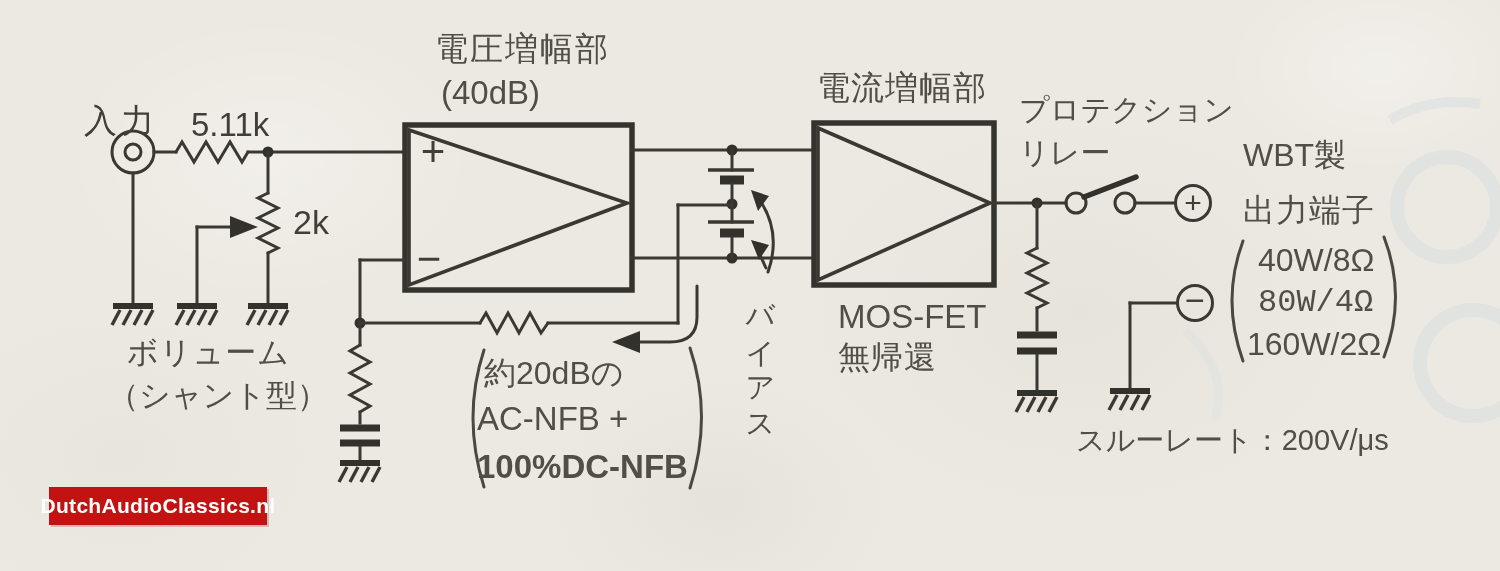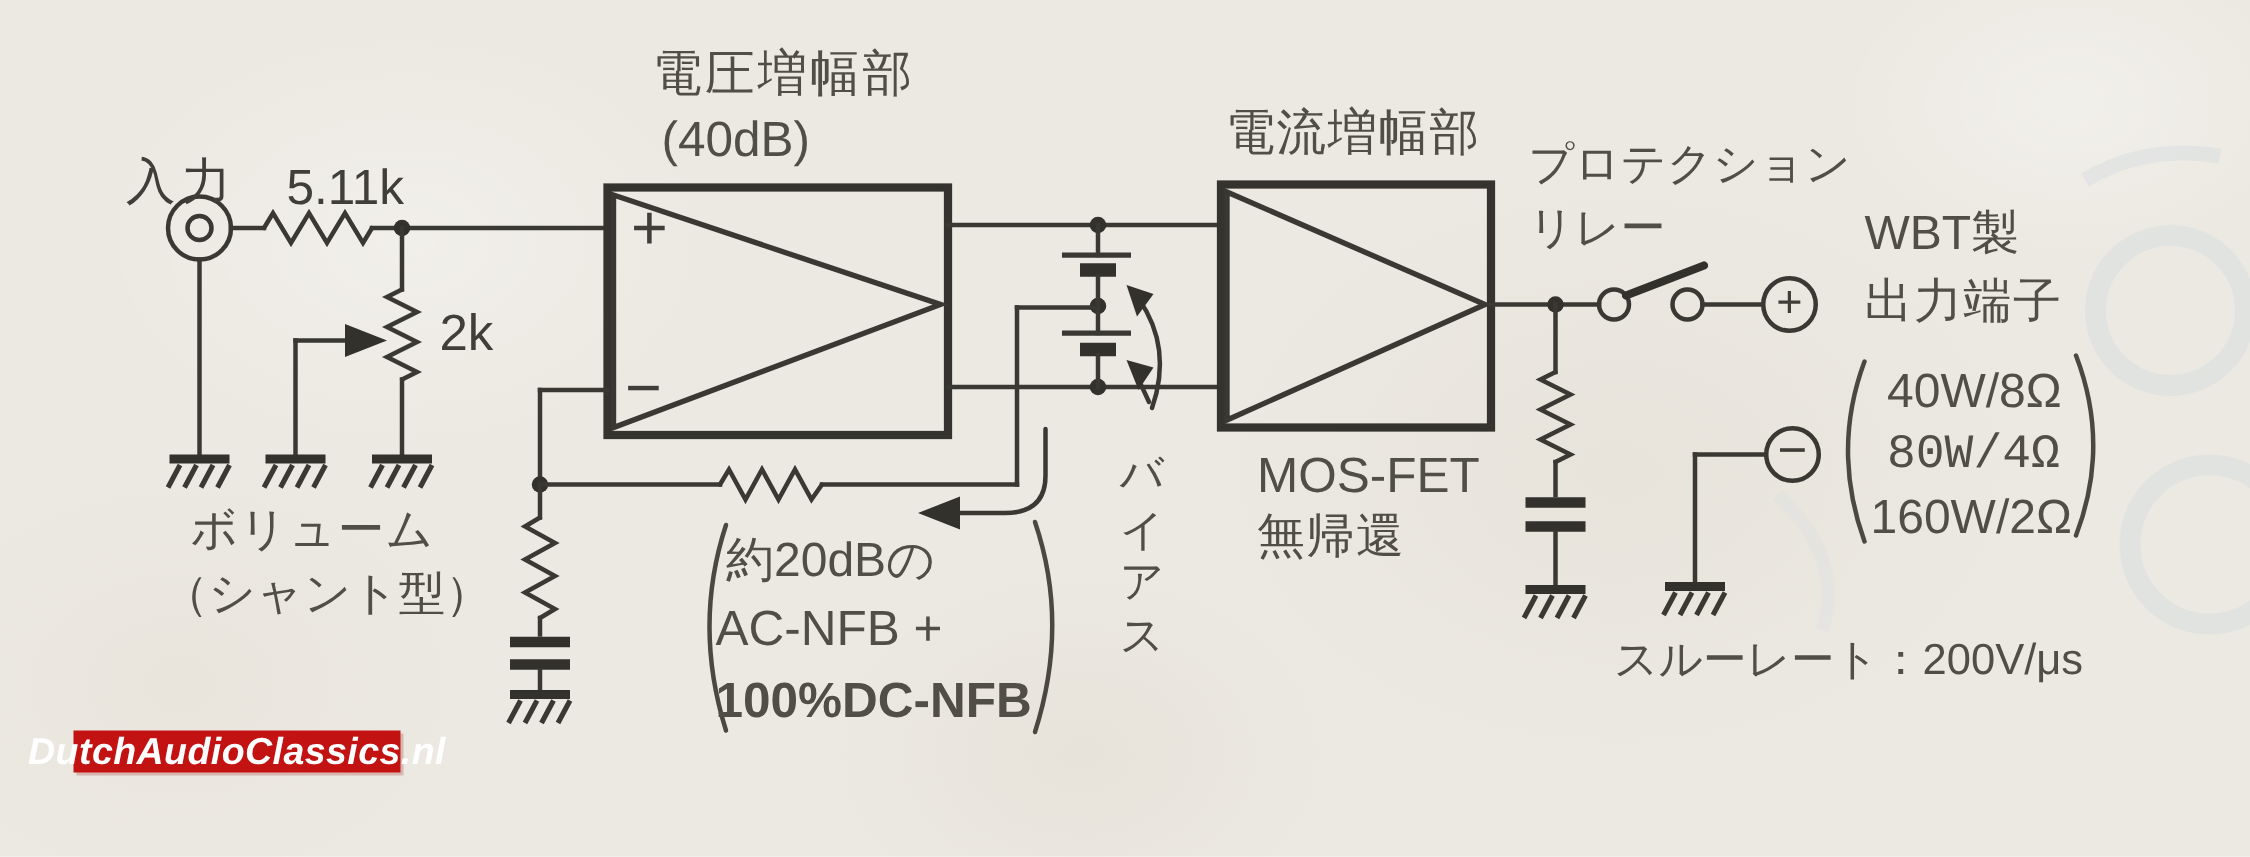--- a/index.html
+++ b/index.html
@@ -27,25 +27,24 @@
   .gndtick{stroke:#3a3833;stroke-width:3.4;}
   .paren{stroke:#4a4841;stroke-width:3;fill:none;stroke-linecap:round;}
   .arrowline{stroke:#3a3833;stroke-width:3;fill:none;stroke-linecap:round;}
   .arrowhead{fill:#33312c;stroke:none;}
   .ghost{stroke:#d9dfe1;fill:none;}
   .lbl{position:absolute;color:#514e47;white-space:nowrap;line-height:1.1;}
   .ink{color:#403e38;}
   .ctr{transform:translate(-50%,-50%);}
   .vertical{writing-mode:vertical-rl;text-orientation:upright;letter-spacing:5px;}
   .banner{
-    position:absolute;left:49px;top:487px;width:218px;height:28px;
+    position:absolute;left:49px;top:487px;width:218px;height:38px;
     background:#c31212;display:flex;align-items:center;justify-content:center;
-    color:#fff;font-weight:bold;font-size:25px;letter-spacing:.3px;
+    color:#fff;font-weight:bold;font-size:21px;letter-spacing:.3px;
     box-shadow:2px 2px 0 rgba(150,40,30,.25);
-    font-style:italic;
   }
 </style>
 </head>
 <body>
 
 <div class="stage">
 
   <svg class="schematic" width="1500" height="571" viewBox="0 0 1500 571">
     <defs>
       <g id="gnd">
@@ -199,21 +198,21 @@
   <div class="lbl vertical" style="left:744px;top:282px;font-size:29px;">バイアス</div>
 
   <div class="lbl" style="left:817px;top:70px;font-size:33px;letter-spacing:1px;">電流増幅部</div>
   <div class="lbl" style="left:838px;top:299px;font-size:33px;">MOS-FET</div>
   <div class="lbl" style="left:1019px;top:93px;font-size:30px;">プロテクション</div>
 
   <div class="lbl" style="left:838px;top:340px;font-size:32px;letter-spacing:1px;">無帰還</div>
   <div class="lbl" style="left:1019px;top:136px;font-size:30px;">リレー</div>
 
   <div class="lbl" style="left:1243px;top:138px;font-size:32px;">WBT製</div>
-  <div class="lbl" style="left:1243px;top:183px;font-size:32px;letter-spacing:1px;">出力端子</div>
+  <div class="lbl" style="left:1243px;top:193px;font-size:32px;letter-spacing:1px;">出力端子</div>
   <div class="lbl ink ctr" style="left:1193px;top:202px;font-size:30px;">+</div>
   <div class="lbl ink ctr" style="left:1195px;top:301px;font-size:34px;">−</div>
   <div class="lbl" style="left:1258px;top:243px;font-size:32px;">40W/8Ω</div>
   <div class="lbl" style="left:1258px;top:285px;font-size:32px;font-family:Liberation Mono, monospace;">80W/4Ω</div>
   <div class="lbl" style="left:1247px;top:327px;font-size:32px;">160W/2Ω</div>
 
   <div class="lbl" style="left:1076px;top:425px;font-size:29px;">スルーレート：200V/μs</div>
 
   <div class="banner">
     <span>DutchAudioClassics.nl</span>

